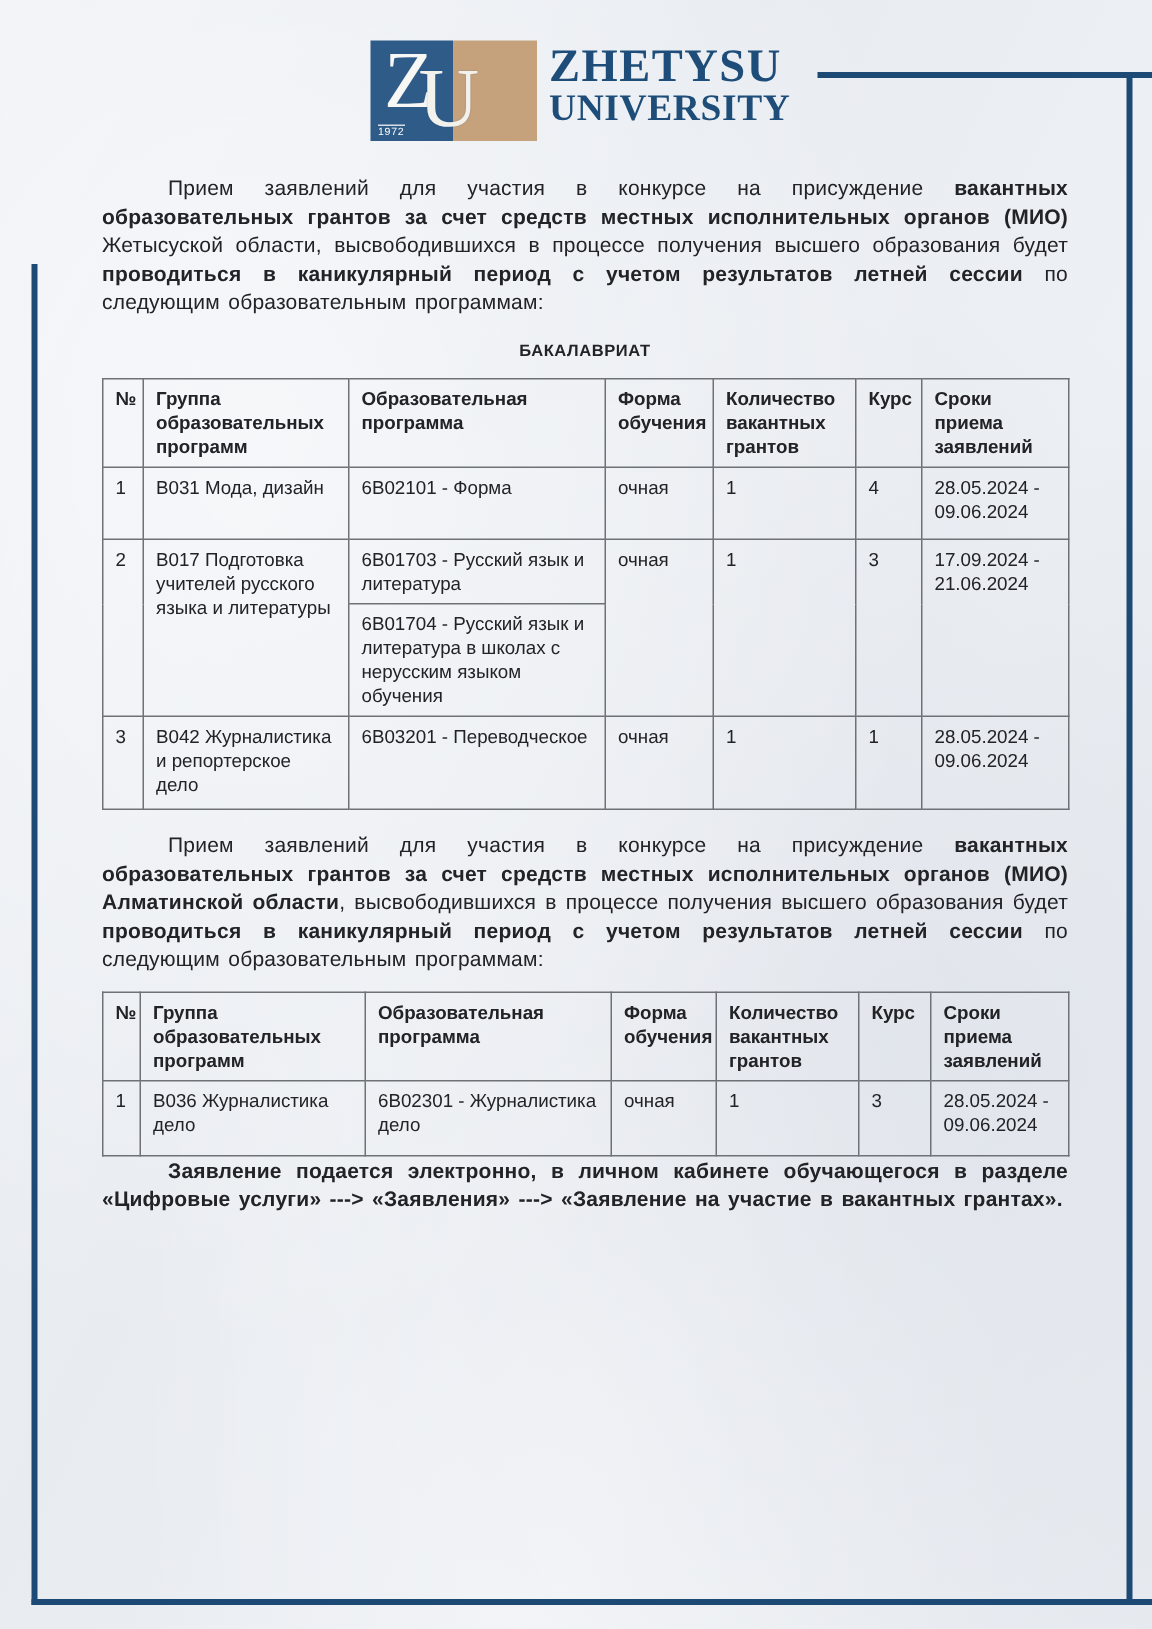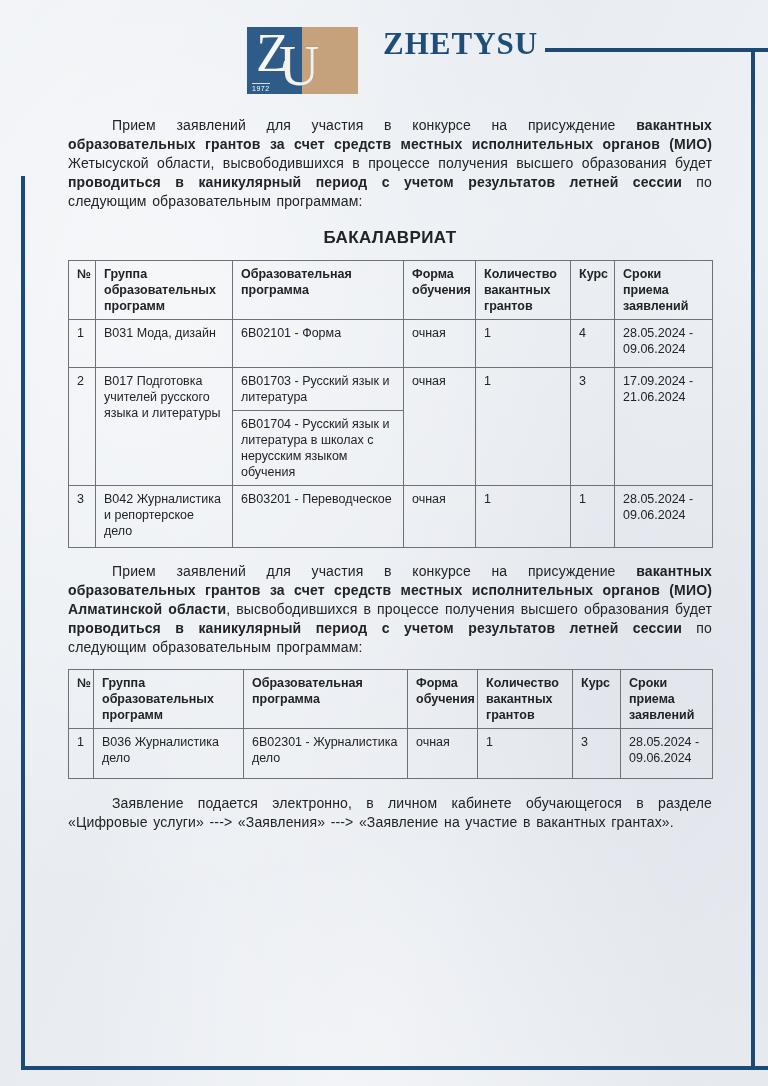--- a/index.html
+++ b/index.html
@@ -28,33 +28,33 @@
   .logo-mark { position:relative; width:111px; height:67px; flex:none; }
   .sq { position:absolute; top:0; height:67px; }
   .sq-z { left:0; width:55px; background:#2e5b87; }
   .sq-u { left:55px; width:56px; background:#c5a27c; }
   .letter-z { position:absolute; left:9px; top:-7px; font-family:"Liberation Serif", serif;
               font-size:54px; line-height:67px; color:#f7f7f5; }
   .letter-u { position:absolute; left:32px; top:6px; font-family:"Liberation Serif", serif;
               font-size:56px; line-height:67px; color:#f3f1ec; text-shadow:0 0 1px rgba(40,70,110,0.35); }
   .logo-year { position:absolute; left:5px; bottom:2px; font-size:7px; color:#ffffff;
                letter-spacing:0.5px; border-top:1px solid rgba(255,255,255,0.8); padding-top:1px; }
-  .logo-text { padding:1px 0 0 25px; font-family:"Liberation Serif", serif; color:#1d4d78; font-weight:700; }
+  .logo-text { padding:1px 0 0 8px; font-family:"Liberation Serif", serif; color:#1d4d78; font-weight:700; }
   .logo-name1 { font-size:31px; line-height:32px; letter-spacing:1px; }
   .logo-name2 { font-size:25px; line-height:26px; letter-spacing:0.4px; }
 
   
   .para { width:644px; margin:0 56px 0 68px; text-align:justify; text-indent:44px;
           font-size:14px; line-height:19px; letter-spacing:0.15px; word-spacing:1.5px; }
   .para b { font-weight:700; }
   .para-intro1 { margin-top:22px; }
   .para-intro2 { margin-top:14px; }
-  .para-footer { margin-top:15px; font-weight:400; }
+  .para-footer { font-weight:700; }
   .section-title { width:644px; margin:17px 56px 0 68px; text-align:center;
-                   font-size:17px; font-weight:700; letter-spacing:0.4px; }
+                   font-size:11px; font-weight:700; letter-spacing:0.4px; }
 
   
   table.grants { border-collapse:collapse; table-layout:fixed; width:644px;
                  margin:12px 0 0 68px; font-size:12.5px; line-height:16px; }
   table.grants th, table.grants td { border:1px solid #6e7276; padding:5px 8px;
                  vertical-align:top; text-align:left; overflow:hidden; }
   table.grants th { font-weight:700; }
   td.c, th.c { text-align:center; }
   td.vm { vertical-align:middle; }
   td.b { font-weight:400; }
@@ -78,20 +78,21 @@
   <header class="logo-row">
     <div class="logo-mark">
       <div class="sq sq-z"></div>
       <div class="sq sq-u"></div>
       <span class="letter-z">Z</span>
       <span class="letter-u">U</span>
       <span class="logo-year">1972</span>
     </div>
     <div class="logo-text">
       <div class="logo-name1">ZHETYSU</div>
+      <div class="logo-name2">UNIVERSITY</div>
     </div>
   </header>
 
   <p class="para para-intro1"><span>Прием заявлений для участия в конкурсе на присуждение </span><b>вакантных образовательных грантов за счет средств местных исполнительных органов (МИО)</b><span> Жетысуской области, высвободившихся в процессе получения высшего образования будет </span><b>проводиться в каникулярный период с учетом результатов летней сессии</b><span> по следующим образовательным программам:</span></p>
 
   <h2 class="section-title">БАКАЛАВРИАТ</h2>
 
   <table class="grants">
     <colgroup>
       <col style="width:27px">

